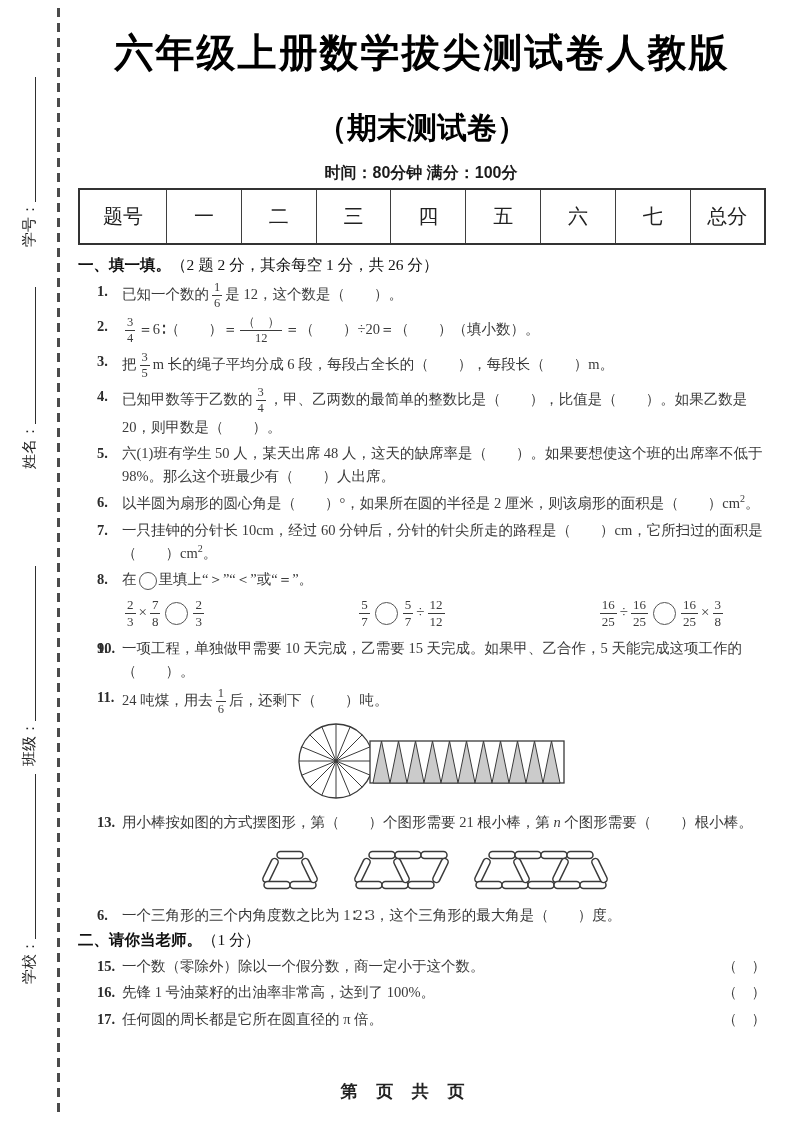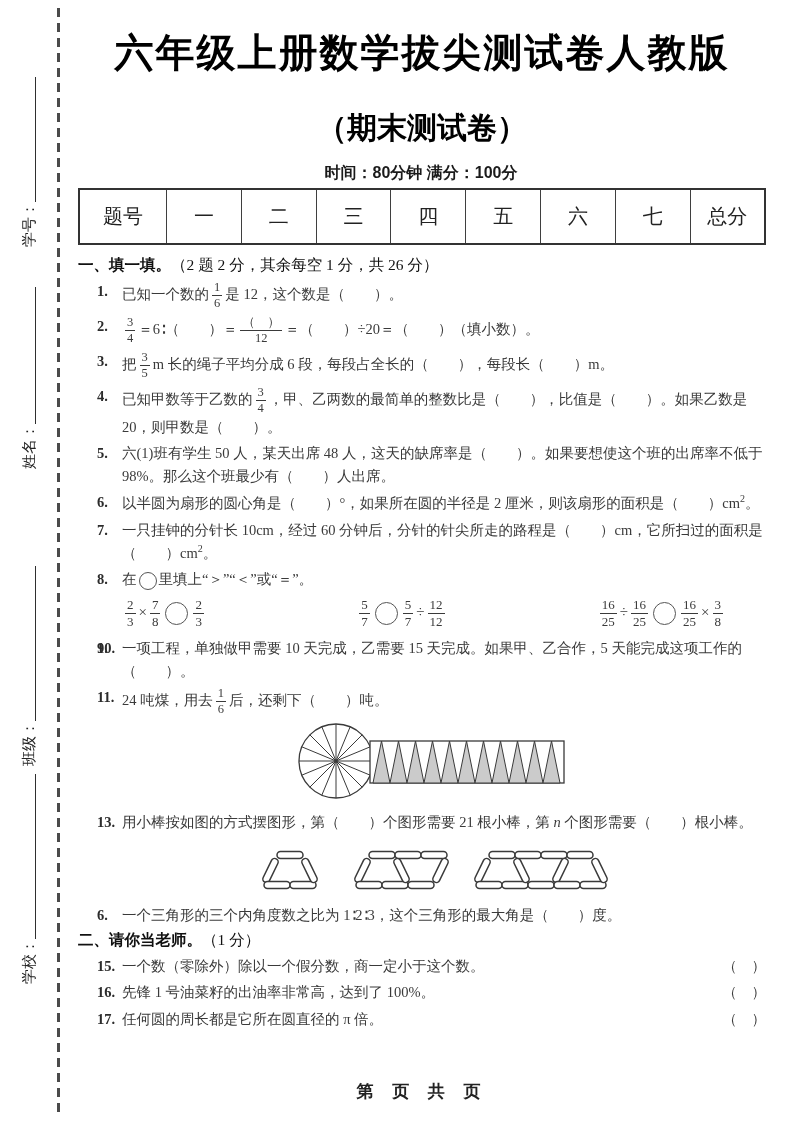--- a/index.html
+++ b/index.html
@@ -41,21 +41,21 @@
   .circ-l{width:21px;height:21px;}
   .cmp-row{display:flex;justify-content:space-between;align-items:center;
            margin:6px 0 8px 44px;padding-right:40px;font-size:15px;color:#3a3a3a;}
   .cmp-group .frac{font-size:13px;}
   .fig{margin:4px 0 6px;}
   .fig1{margin-left:200px;}
   .fig2{margin-left:182px;}
   .jrow{display:flex;align-items:flex-end;}
   .jrow .q-text{flex:1;}
   .janswer{white-space:nowrap;margin-left:8px;color:#3a3a3a;}
-  .footer{position:absolute;left:78px;top:1080px;width:688px;text-align:center;
+  .footer{position:absolute;left:62px;top:1080px;width:688px;text-align:center;
           font-family:"Liberation Sans",sans-serif;font-weight:700;font-size:17px;
           letter-spacing:7px;color:#222;}
 </style>
 </head>
 <body>
 
 <div class="page">
 
   <div class="sidebar">
     <div class="dashed"></div>

